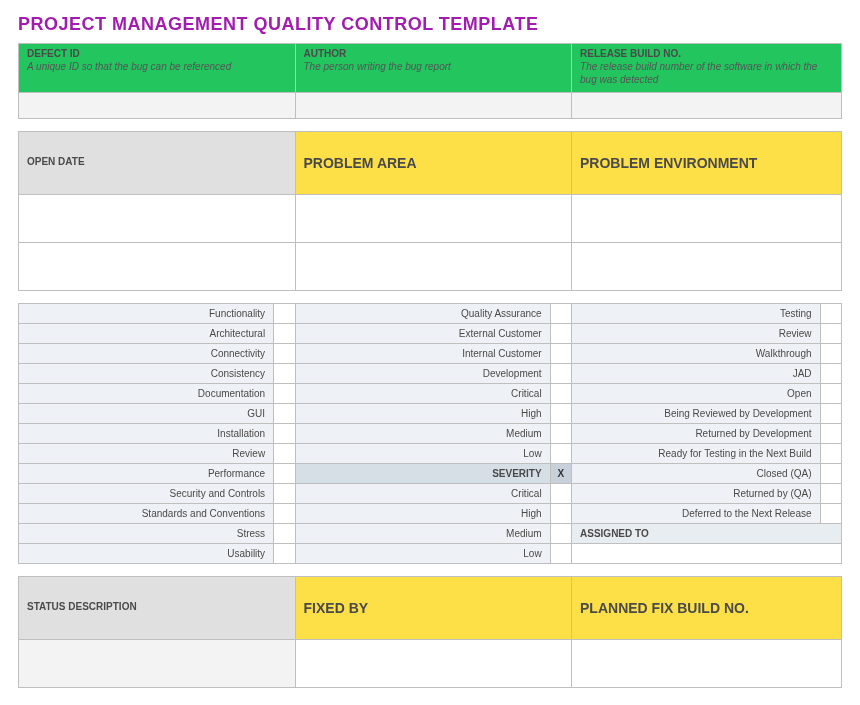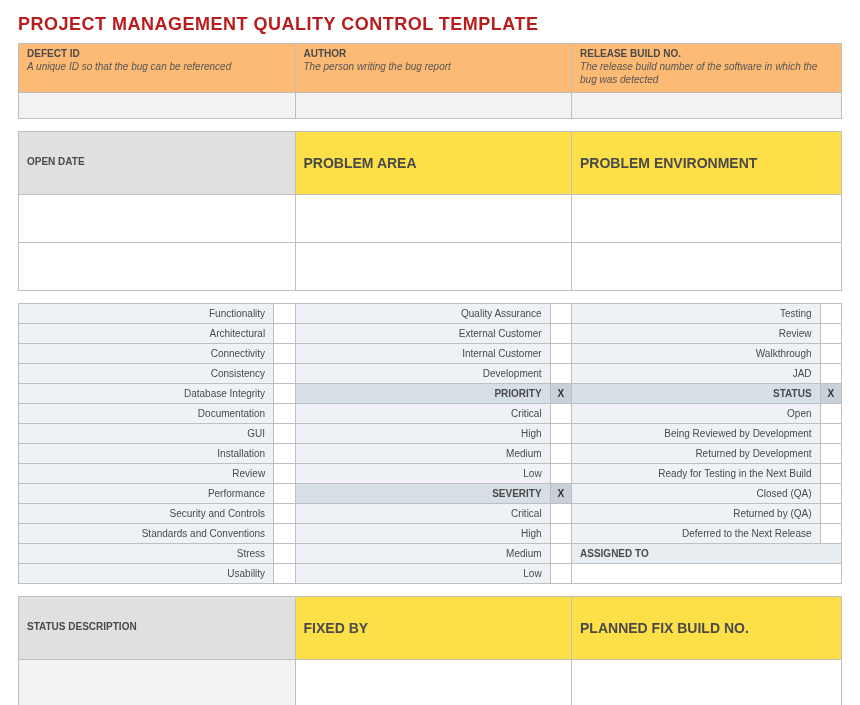--- a/index.html
+++ b/index.html
@@ -6,29 +6,29 @@
   body {
     font-family: Arial, Helvetica, sans-serif;
     background: #fff;
     padding: 14px 18px;
     width: 860px;
     color: #333;
   }
   h1.title {
     font-size: 18px;
     letter-spacing: 0.5px;
-    color: #b91c1c;
+    color: #a21caf;
     font-weight: 700;
     margin-bottom: 8px;
   }
 
   table { border-collapse: collapse; width: 100%; table-layout: fixed; }
   td { border: 1px solid #bfbfbf; vertical-align: top; }
 
-  .hdr-blue { background: #fdba74; }
+  .hdr-blue { background: #22c55e; }
   .hdr-blue, .hdr-grey {
     padding: 4px 8px 6px 8px;
   }
   .hdr-label {
     font-size: 10px;
     font-weight: 700;
     color: #4a4a4a;
   }
   .hdr-desc {
     font-size: 10px;
@@ -211,28 +211,20 @@
   </tr>
   <tr>
     <td class="item">Consistency</td>
         <td class="xcell"></td>
     <td class="item">Development</td>
         <td class="xcell"></td>
     <td class="item">JAD</td>
         <td class="xcell"></td>
   </tr>
 
-  <tr>
-    <td class="item">Database Integrity</td>
-        <td class="xcell"></td>
-    <td class="subhead">PRIORITY</td>
-        <td class="x-subhead">X</td>
-    <td class="subhead">STATUS</td>
-        <td class="x-subhead">X</td>
-  </tr>
 
   <tr>
     <td class="item">Documentation</td>
         <td class="xcell"></td>
     <td class="item">Critical</td>
         <td class="xcell"></td>
     <td class="item">Open</td>
         <td class="xcell"></td>
   </tr>
   <tr>

